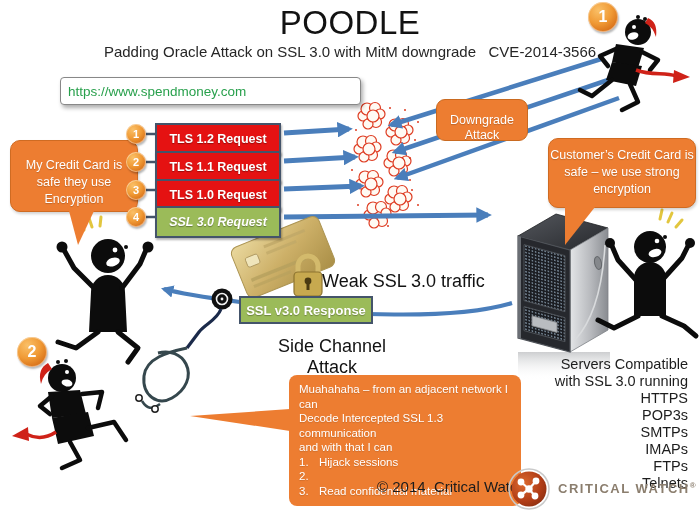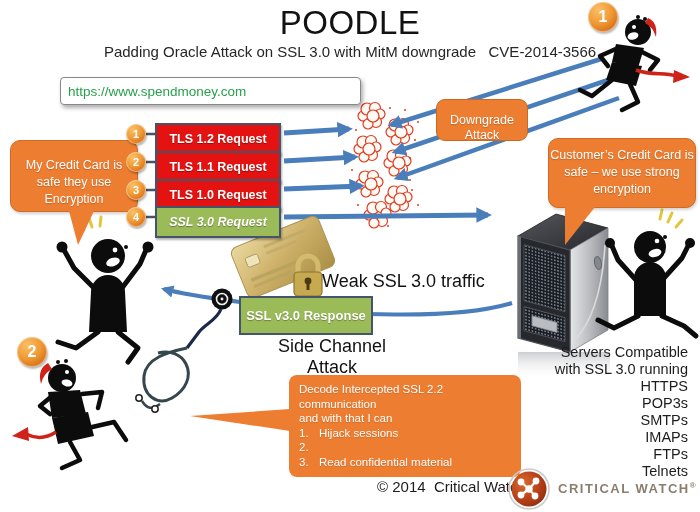--- a/index.html
+++ b/index.html
@@ -43,33 +43,33 @@
     border-right:30px solid transparent; border-top:38px solid #ED7D31; }
 
   .dg-box { left:436px; top:99px; width:92px; height:42px; background:#ED7D31; border:1.5px solid #c96a20;
     border-radius:9px; color:#fff; font-size:12.5px; line-height:15px; text-align:center; padding-top:13px;
     z-index:2; text-shadow:0 1px 1px rgba(0,0,0,.2); }
 
   .label-lg { font-size:18px; color:#121212; z-index:2; }
   .weak { left:322px; top:251px;margin-top:20px; }
   .sidechan { left:252px; top:336px; width:160px; text-align:center; }
 
-  .resp-bar { left:239px; top:296px; width:134px; height:39px; background:#9BBB59; border:2px solid #44546A;
+  .resp-bar { left:239px; top:296px; width:134px; height:28px; background:#9BBB59; border:2px solid #44546A;
     display:flex; align-items:center; justify-content:center; color:#fff; font-size:13px; font-weight:bold;
     z-index:2; text-shadow:0 1px 1px rgba(0,0,0,.3); }
 
   .mu-box { left:289px; top:375px; width:232px; background:#ED7D31; border-radius:8px; color:#fff;
     font-size:11.5px; line-height:14.5px; padding:7px 10px 8px 10px; z-index:2;
     text-shadow:0 1px 1px rgba(0,0,0,.15); }
   .mu-box::after { content:""; position:absolute; left:-99px; top:34px; width:0; height:0;
     border-right:100px solid #ED7D31; border-top:7px solid transparent; border-bottom:15px solid transparent; }
   .mu-item { display:flex; }
   .mu-num { width:20px; flex:none; }
 
-  .srv-list { right:12px; top:344px; text-align:right; font-size:14.5px; line-height:17px; color:#1d1d1d; z-index:2; }
+  .srv-list { right:12px; top:356px; text-align:right; font-size:14.5px; line-height:17px; color:#1d1d1d; z-index:2; }
 
   .copyright { left:377px; top:478px; font-size:15px; color:#1c1c1c; white-space:pre; z-index:2; }
   .logo { left:506px; top:467px; z-index:2; }
   .brand { left:558px; top:481px; font-size:13px; color:#8b7e6e; letter-spacing:1.5px;
     text-transform:uppercase; font-weight:bold; z-index:2;text-align:right; }
   .brand sup { font-size:8px; letter-spacing:0; }
 </style>
 </head>
 <body>
 
@@ -389,21 +389,22 @@
     <div>encryption</div>
   </div>
 
   <div class="abs label-lg weak">Weak SSL 3.0 traffic</div>
   <div class="abs resp-bar">
       <span>SSL v3.0 Response</span>
     </div>
   <div class="abs label-lg sidechan">Side Channel Attack</div>
 
   <div class="abs mu-box">
-    <div>Decode Intercepted SSL 2.2 communication</div>
+    <div>Muahahaha – from an adjacent network I can</div>
+    <div>Decode Intercepted SSL 1.3 communication</div>
     <div>and with that I can</div>
     <div class="mu-item">
       <span class="mu-num">1.</span>
       <span>Hijack sessions</span>
     </div>
     <div class="mu-item">
       <span class="mu-num">2.</span>
     </div>
     <div class="mu-item">
       <span class="mu-num">3.</span>

